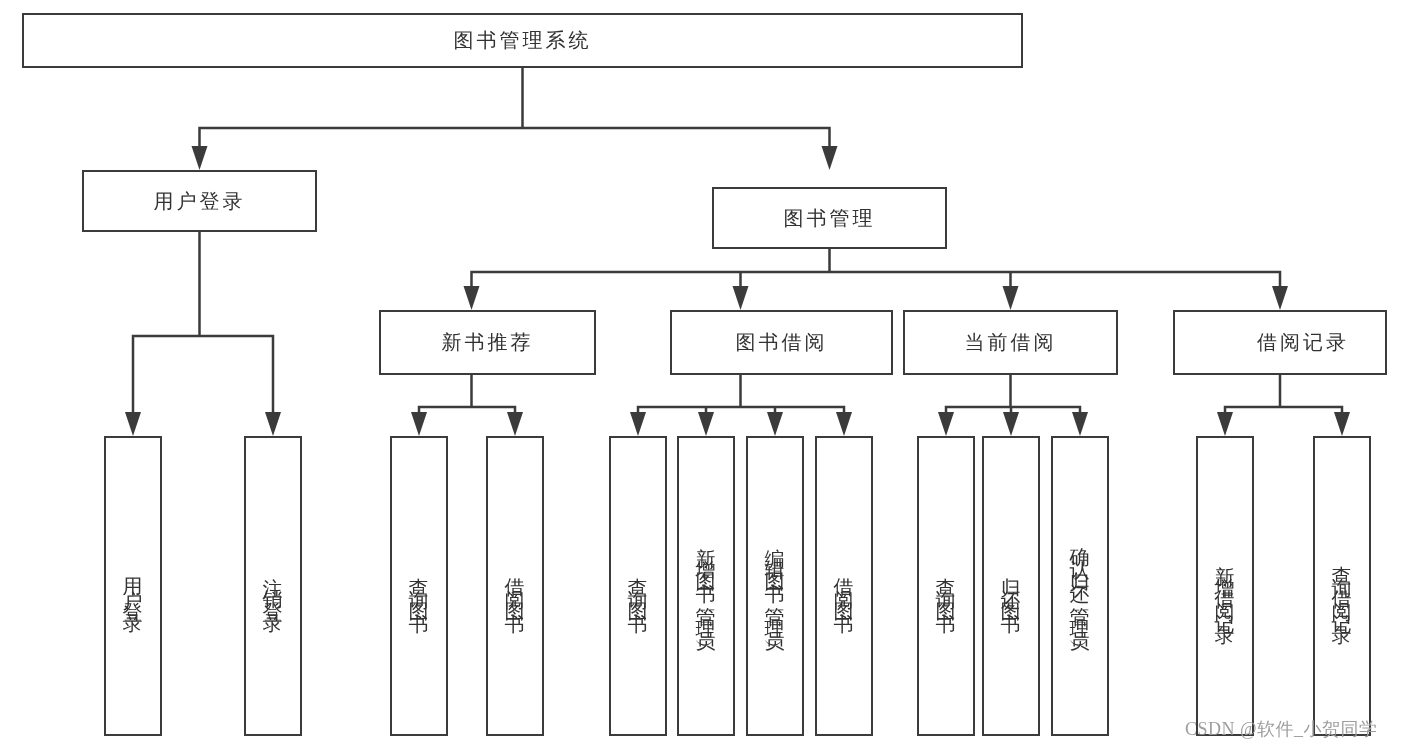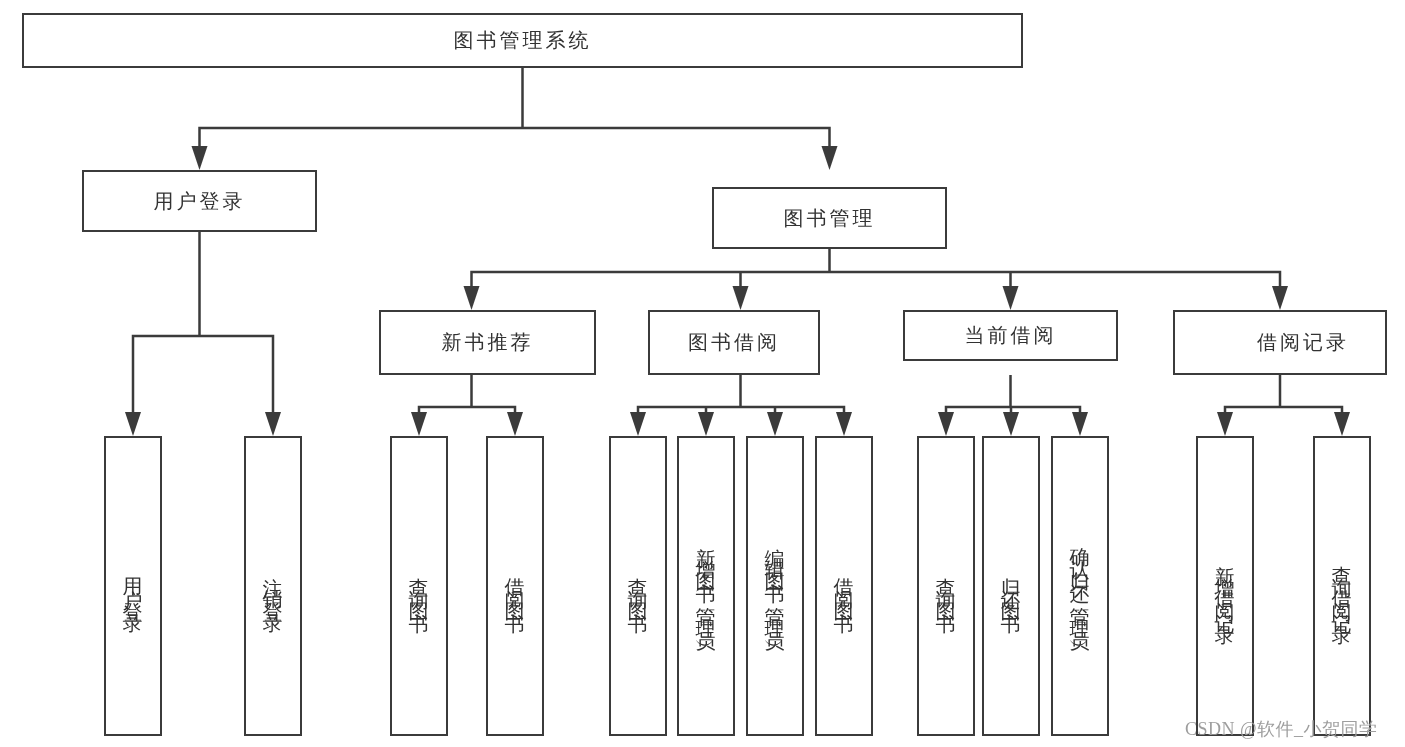--- a/index.html
+++ b/index.html
@@ -37,22 +37,22 @@
     letter-spacing:12px;
     line-height:1;
   }
   
   .n-root{left:22px;top:13px;width:1001px;height:55px;}
   
   .n-l2-0{left:82px;top:170px;width:235px;height:62px;}
   .n-l2-1{left:712px;top:187px;width:235px;height:62px;}
   
   .n-l3-0{left:363px;top:310px;width:217px;height:65px;margin-left:16px;}
-  .n-l3-1{left:648px;top:310px;width:172px;height:65px;}
-  .n-l3-2{left:903px;top:310px;width:215px;height:51px;}
+  .n-l3-1{left:670px;top:310px;width:223px;height:65px;}
+  .n-l3-2{left:903px;top:310px;width:215px;height:65px;}
   .n-l3-3{left:1173px;top:310px;width:214px;height:65px;padding-left:46px;}
   
   .leaf{top:436px;width:58px;height:300px;}
   .g1a{left:104px;} .g1b{left:244px;}
   .g2a{left:390px;} .g2b{left:486px;}
   .g3a{left:609px;} .g3b{left:677px;} .g3c{left:746px;} .g3d{left:815px;}
   .g4a{left:917px;} .g4b{left:982px;} .g4c{left:1051px;}
   .g5a{left:1196px;} .g5b{left:1313px;}
   .watermark{
     position:absolute;left:1185px;top:717px;

